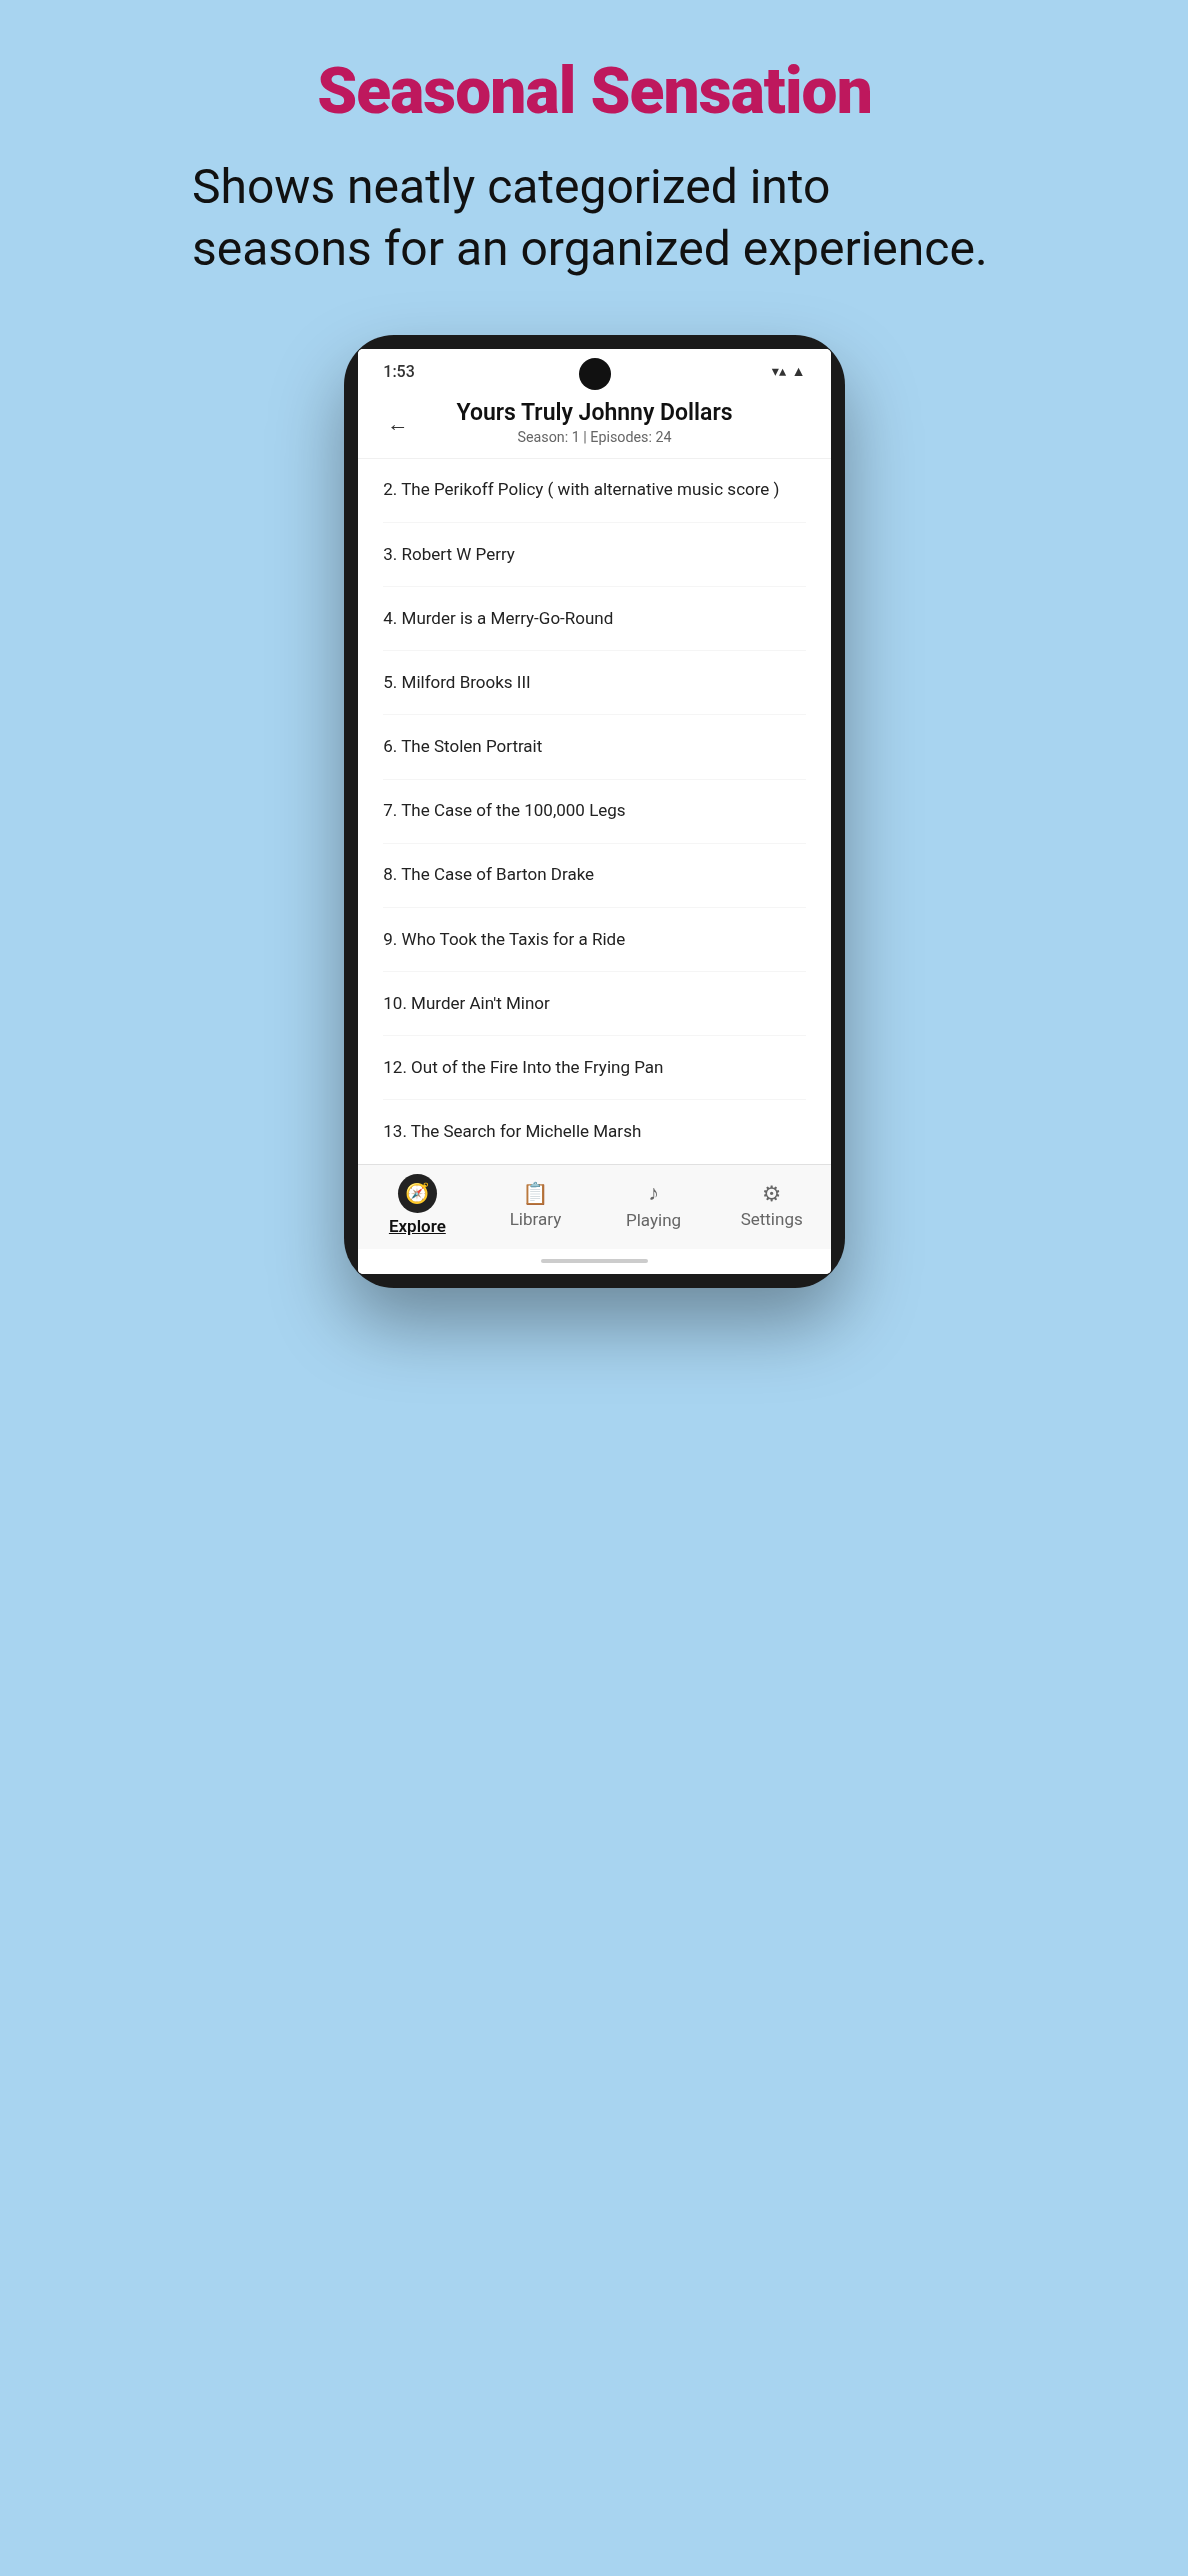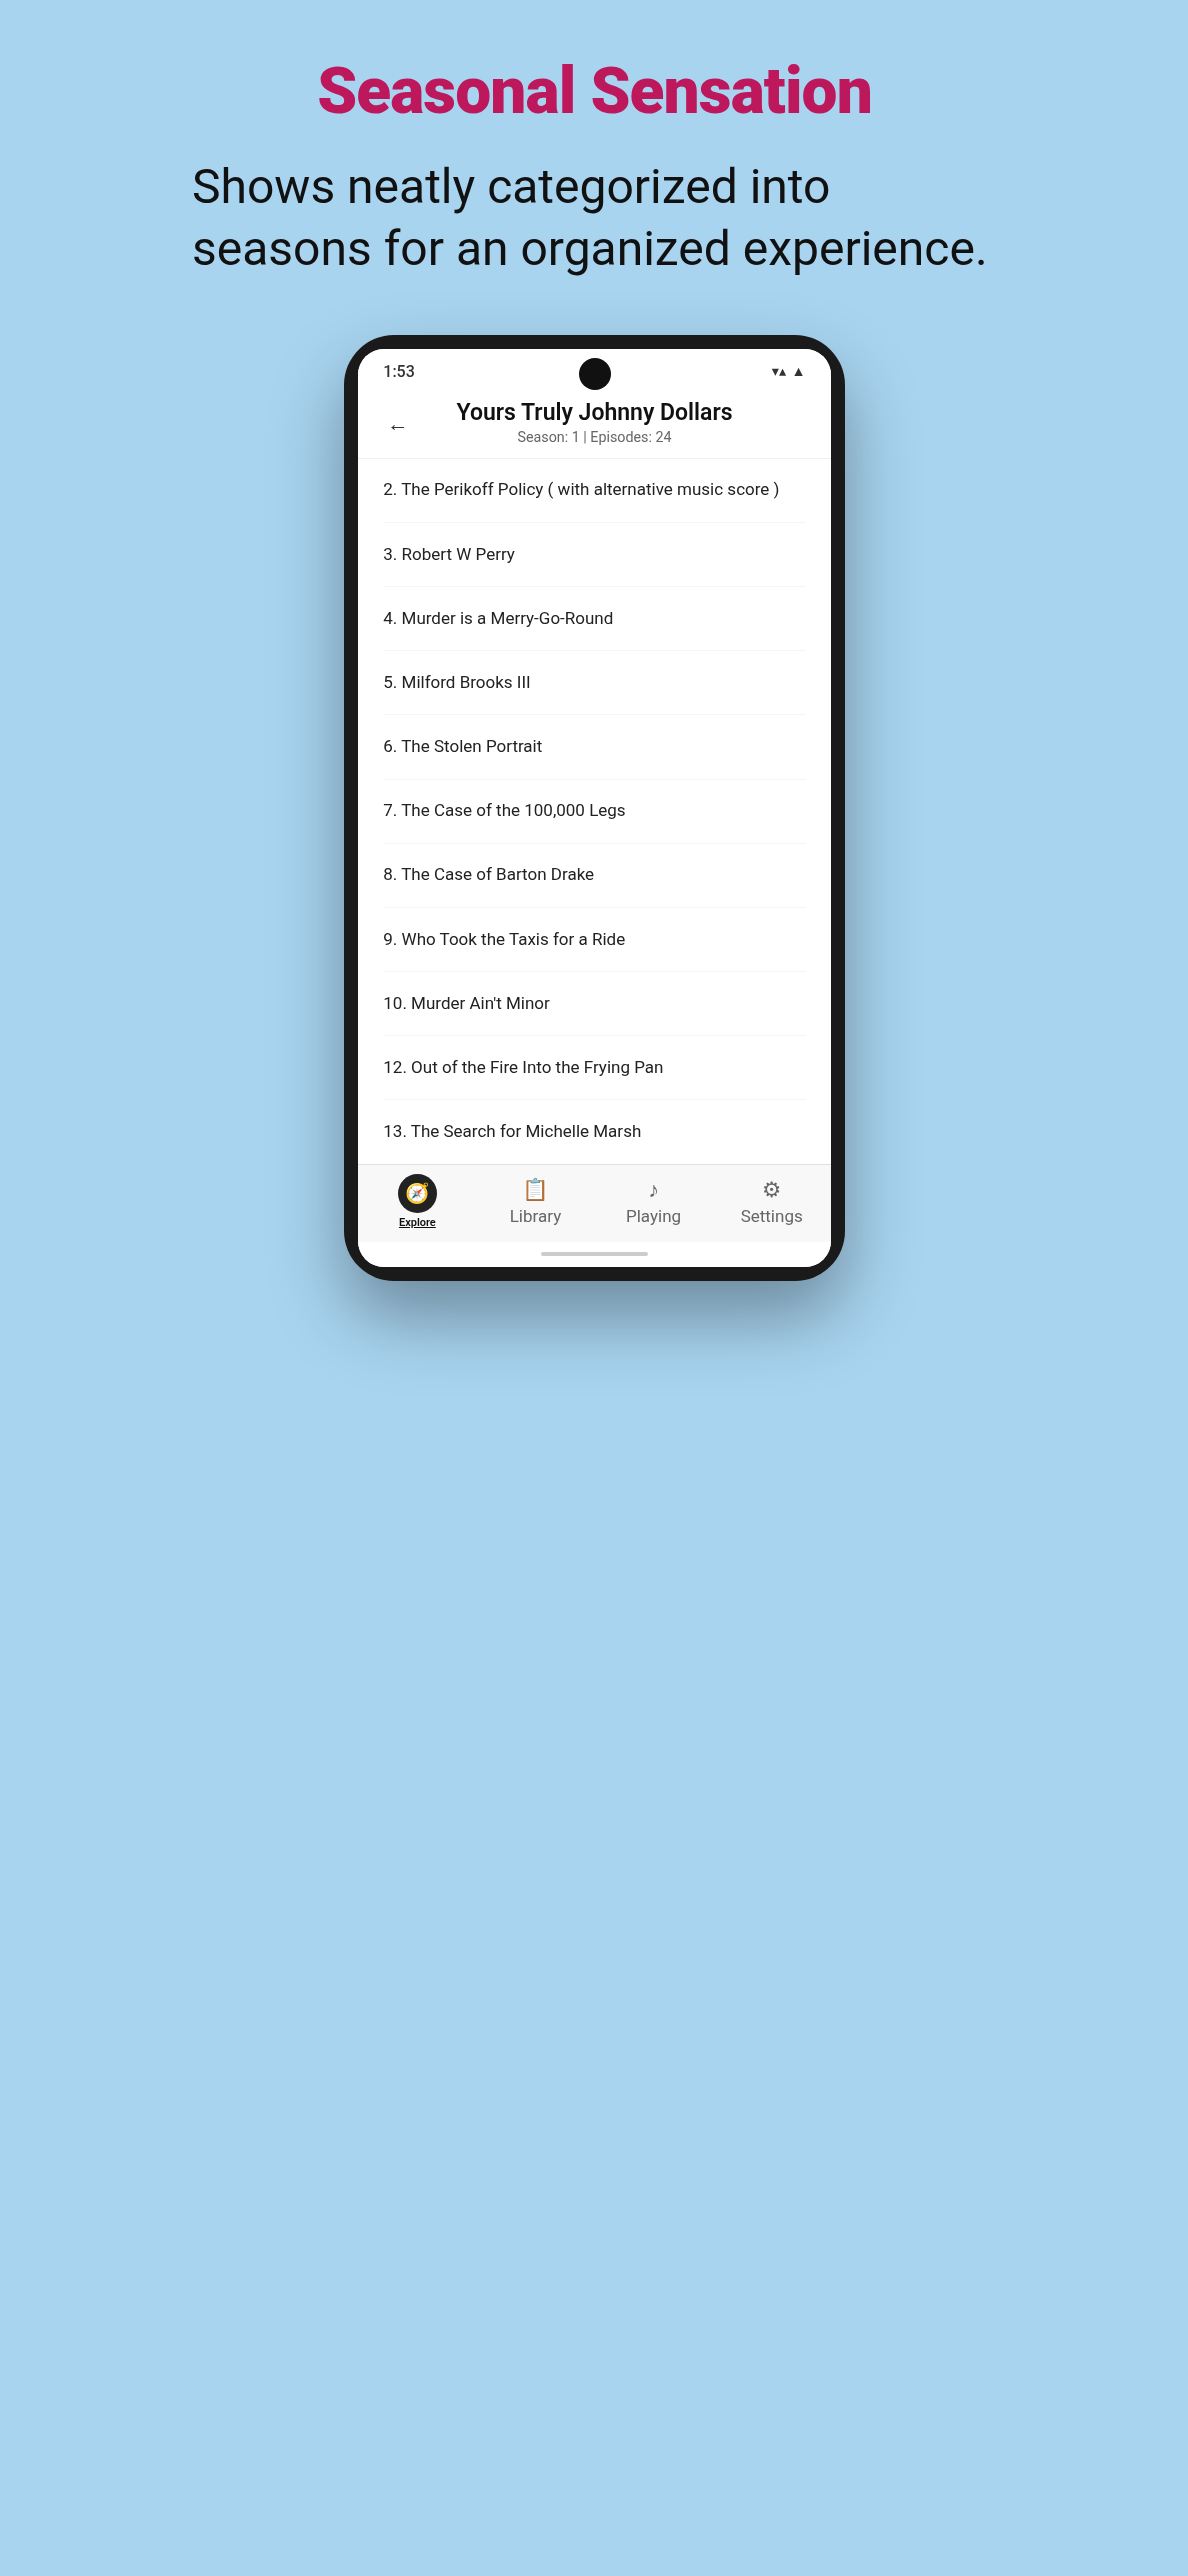--- a/index.html
+++ b/index.html
@@ -39,21 +39,21 @@
       width: 501px;
       background: #1a1a1a;
       border-radius: 50px;
       padding: 14.3px;
       box-shadow: 0 36px 72px rgba(0,0,0,0.35);
       position: relative;
     }
 
     .phone-inner {
       background: #fff;
-      border-radius: 26px;
+      border-radius: 5px;
       overflow: hidden;
       position: relative;
     }
 
     
     .status-bar {
       display: flex;
       justify-content: space-between;
       align-items: center;
       padding: 12.5px 25px 9px;
@@ -177,21 +177,21 @@
       color: #fff;
       font-size: 19.7px;
     }
 
     .nav-label {
       font-size: 17px;
       color: #666;
     }
 
     .nav-label-active {
-      font-size: 11px;
+      font-size: 17px;
       color: #111;
       font-weight: 600;
       text-decoration: underline;
     }
 
     
     .home-indicator {
       height: 25px;
       display: flex;
       align-items: center;

